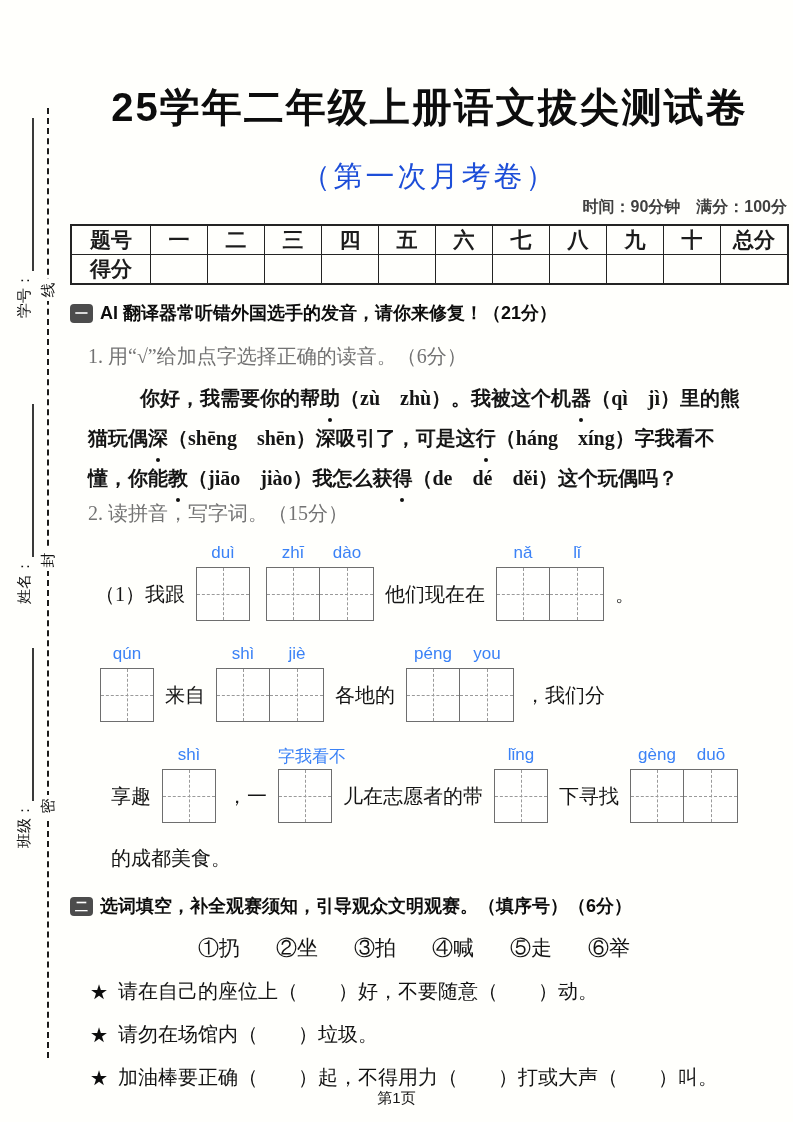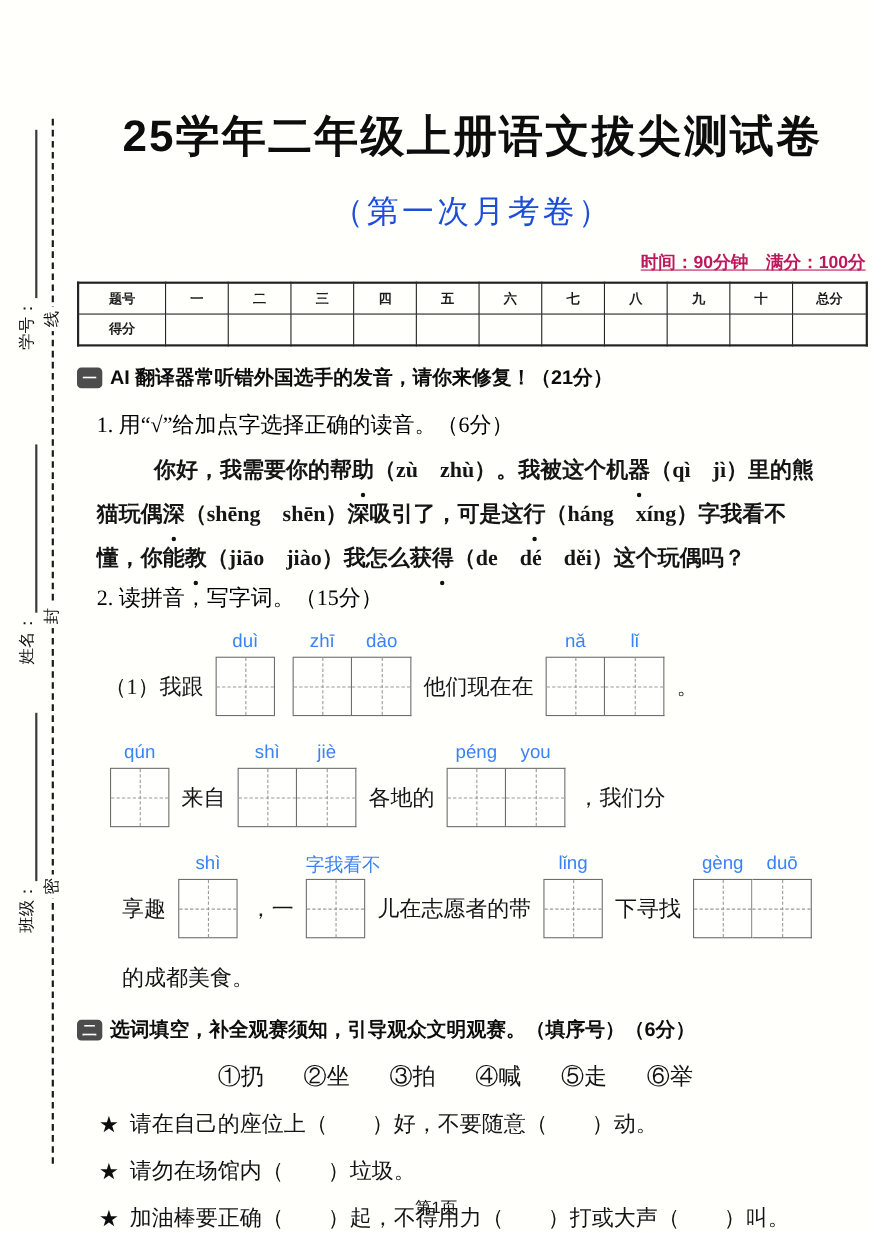--- a/index.html
+++ b/index.html
@@ -23,58 +23,58 @@
   }
   .seal-field .blank{flex:1;border-bottom:2px solid #3a3a3a;height:100%;margin-left:2px;}
   .seal-char{
     position:absolute;left:37px;width:22px;height:20px;line-height:20px;
     transform:rotate(-90deg);text-align:center;
     font-size:15px;color:#111;background:#fffffc;
     font-family:"Liberation Sans", sans-serif;
   }
 
   
-  .content{position:absolute;left:70px;right:4px;top:16px;}
+  .content{position:absolute;left:70px;right:4px;top:0;}
 
   .title{
     margin-top:80px;text-align:center;
     font-family:"Liberation Sans", sans-serif;
     font-weight:bold;font-size:40px;letter-spacing:2px;color:#0d0d0d;
   }
   .subtitle{
     margin-top:22px;text-align:center;
     font-size:29px;letter-spacing:3px;color:#1d4ed8;
   }
   .meta{
-    margin-top:16px;text-align:right;padding-right:2px;
-    font-family:"Liberation Sans", sans-serif;
-    font-weight:bold;font-size:16px;color:#be185d;text-decoration:underline;
+    margin-top:0;text-align:right;padding-right:2px;
+    font-family:"Liberation Sans", sans-serif;
+    font-weight:bold;font-size:16px;color:#404040;
   }
 
   table.score{
     width:100%;margin-top:6px;border-collapse:collapse;table-layout:fixed;
     border:2px solid #242424;
-    font-family:"Liberation Sans", sans-serif;font-size:12px;font-weight:bold;
+    font-family:"Liberation Sans", sans-serif;font-size:21px;font-weight:bold;
   }
   table.score td{border:1px solid #242424;height:27px;text-align:center;padding:0;}
   td.rowlab{width:78px;}
   td.lastcol{width:66px;}
 
   .sec-header{
     margin-top:16px;display:flex;align-items:center;
     font-family:"Liberation Sans", sans-serif;
     font-weight:bold;font-size:18px;color:#0d0d0d;
   }
   .badge{
     flex:0 0 auto;width:23px;height:19px;line-height:19px;margin-right:7px;
     background:#4c4c4c;color:#fff;border-radius:4px;
     text-align:center;font-size:13px;font-weight:bold;
   }
 
-  .q-label{margin:18px 0 0 18px;font-size:20px;color:#000000;}
+  .q-label{margin:18px 0 0 18px;font-size:20px;color:#737373;}
 
   .passage{margin:8px 0 0 18px;width:685px;font-size:20px;line-height:40px;color:#151515;font-weight:bold;}
   .para-line{white-space:nowrap;}
   .para-line.indent{padding-left:52px;}
   .dot-under{position:relative;display:inline-block;}
   .dot-under::after{
     content:"";position:absolute;left:50%;bottom:-4px;transform:translateX(-50%);
     width:4px;height:4px;border-radius:50%;background:#111;
   }
 

